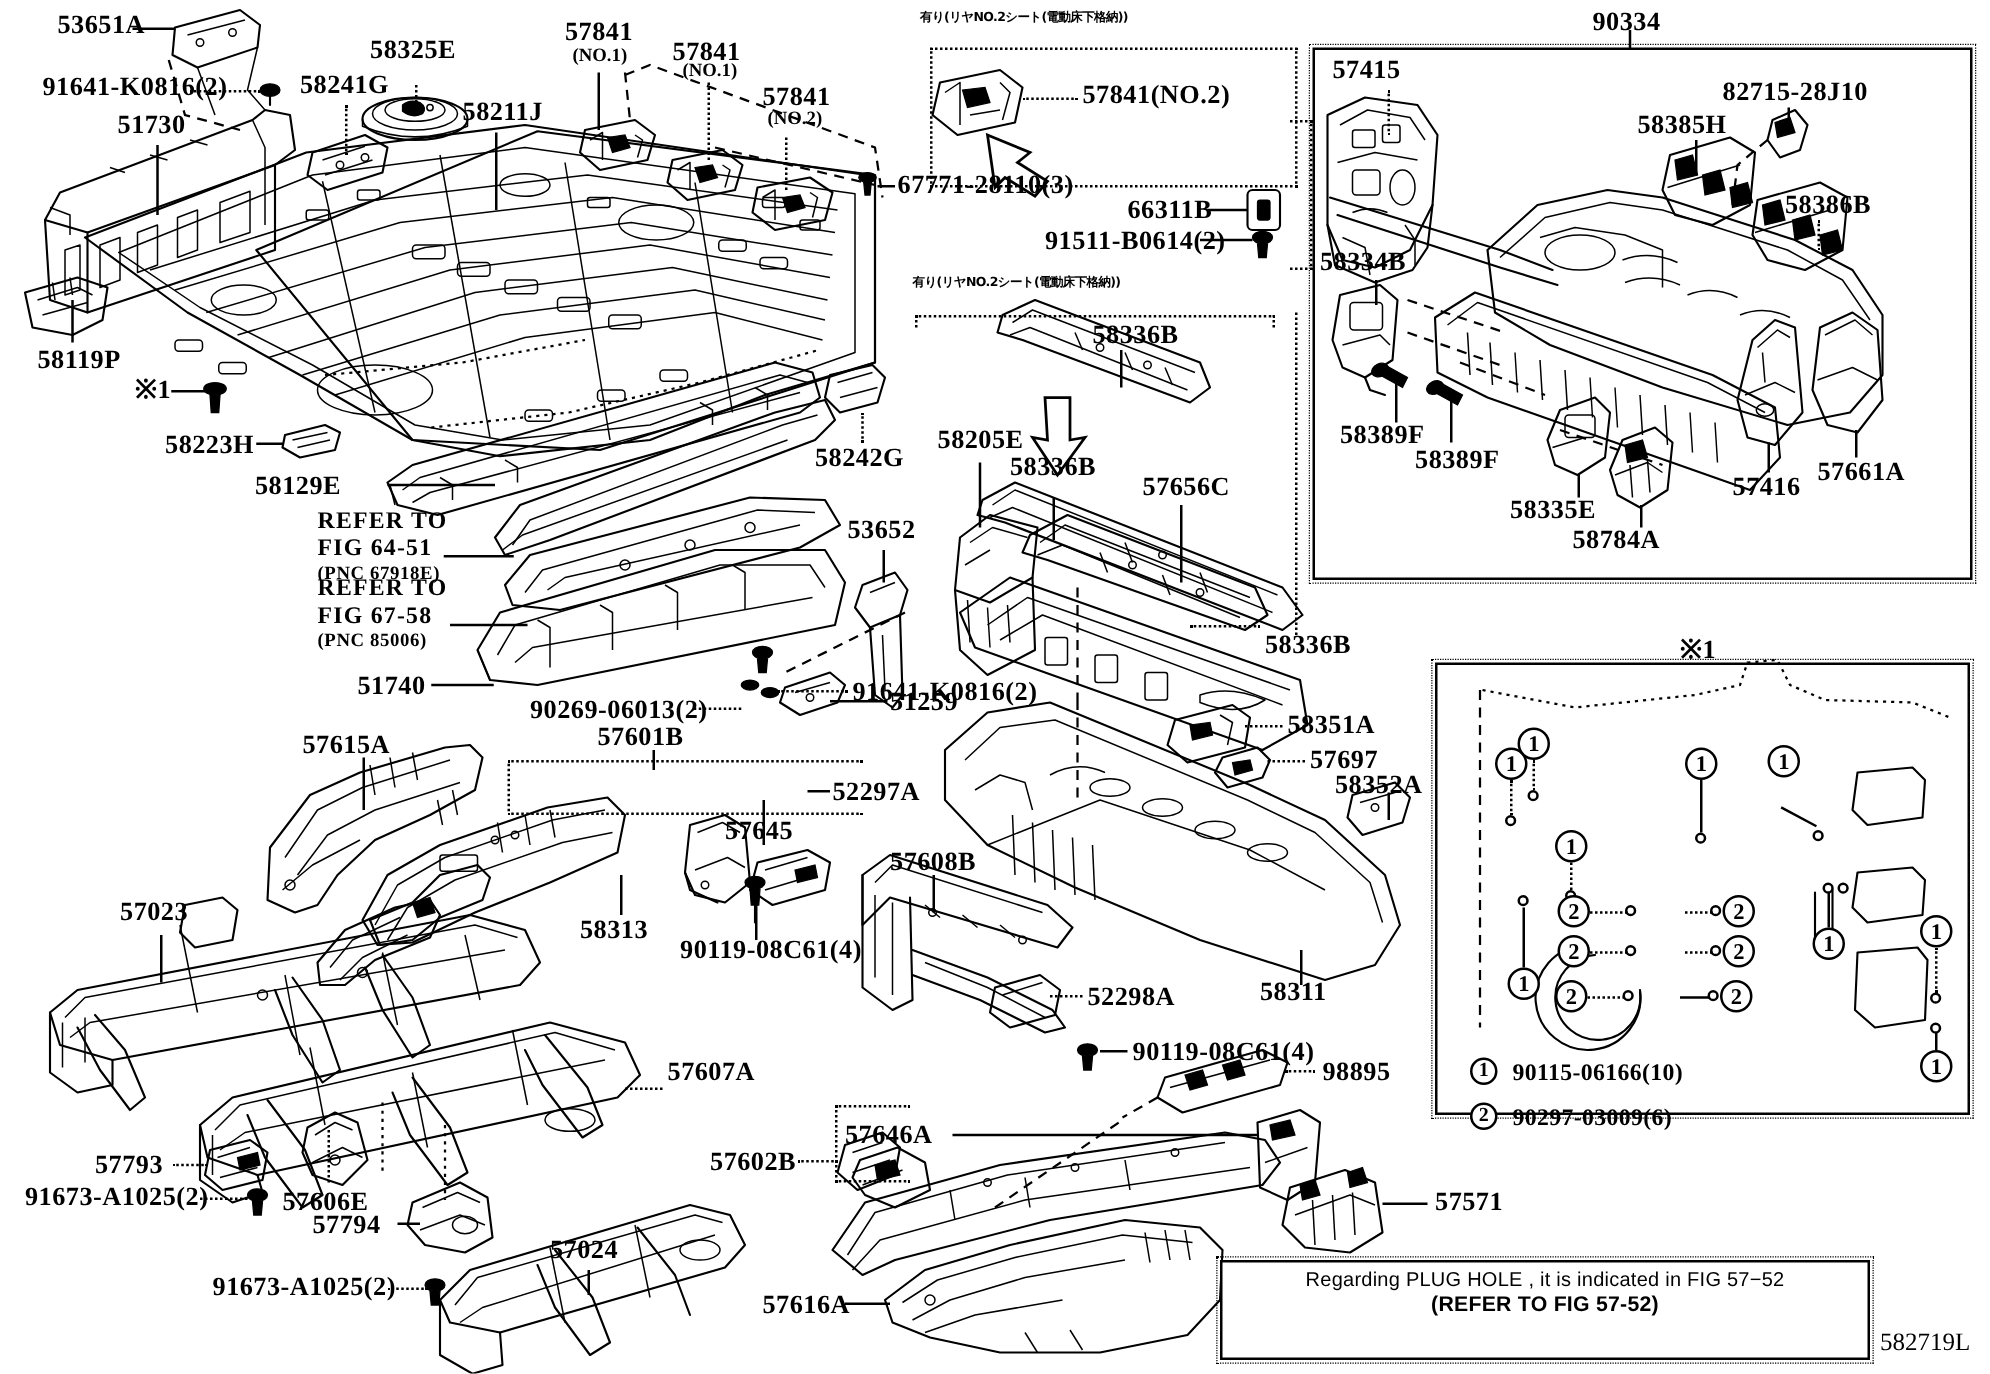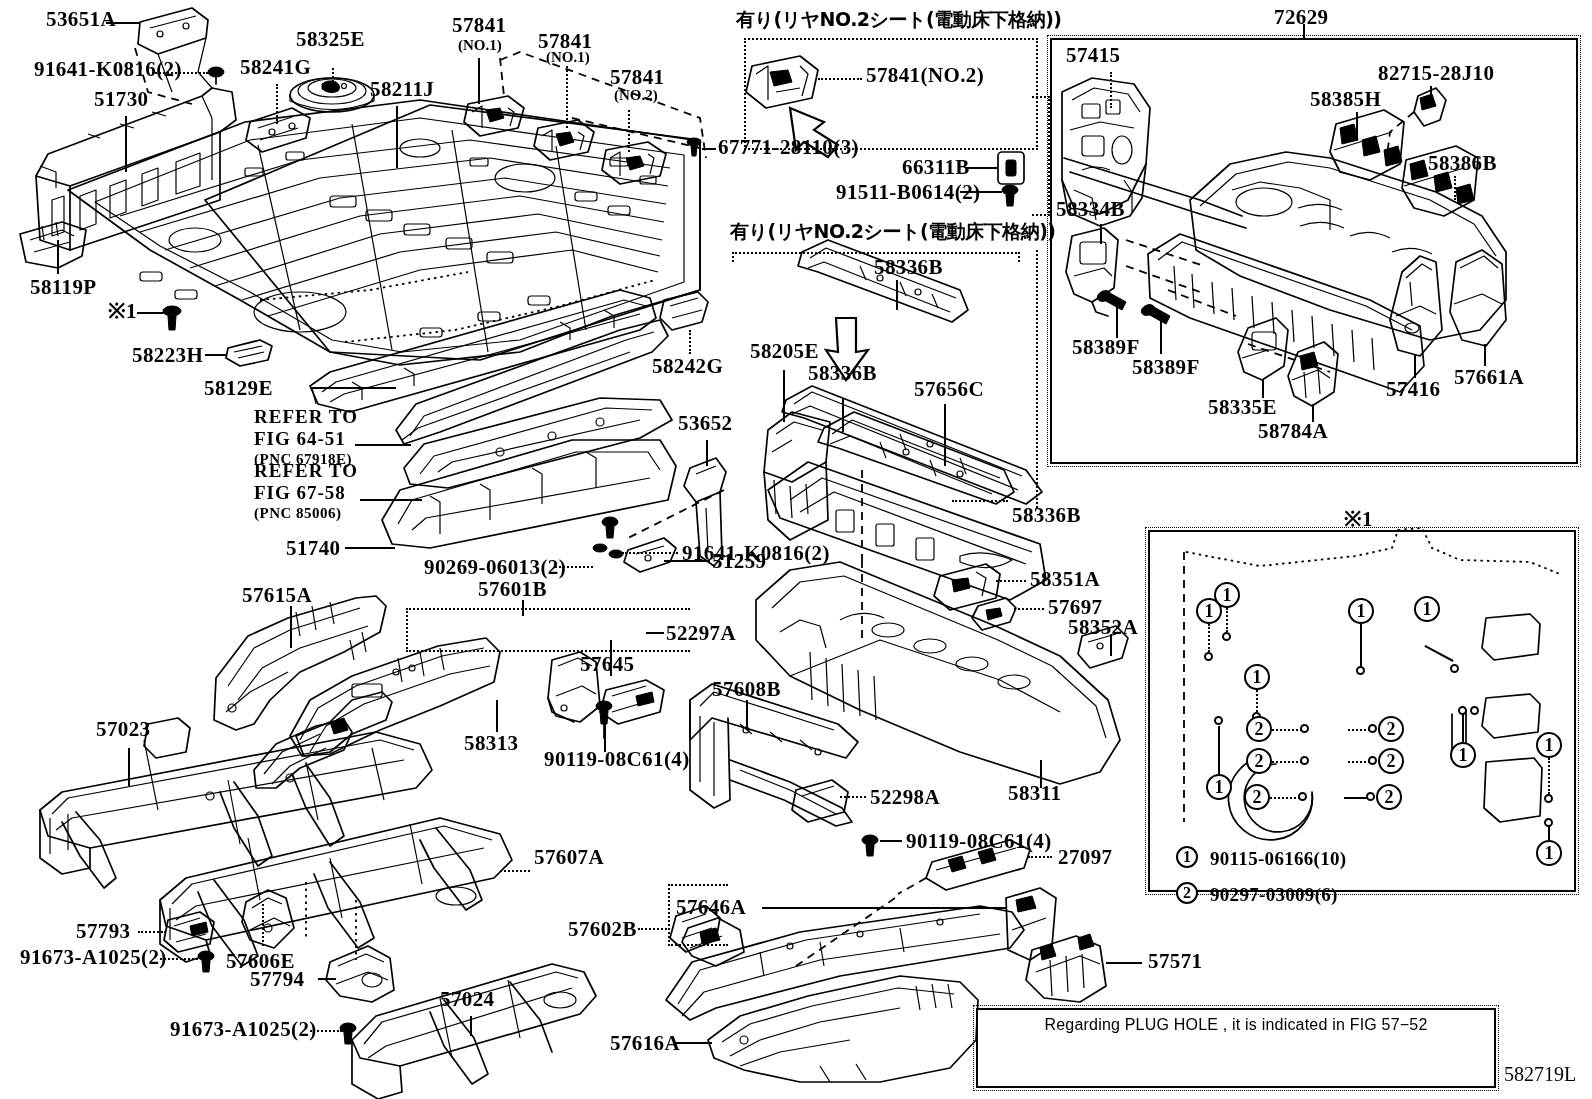--- a/index.html
+++ b/index.html
@@ -30,21 +30,21 @@
     line-height: 1.05;
   }
   .lbl.sub {
     font-size: 15px;
     font-weight: bold;
     letter-spacing: 0px;
   }
   .lbl.jp {
     font-family: "DejaVu Sans", sans-serif;
     font-weight: bold;
-    font-size: 19px;
+    font-size: 10px;
     letter-spacing: -0.5px;
   }
   .lbl.refer {
     font-size: 19px;
     line-height: 1.18;
     letter-spacing: 1px;
   }
   .lbl.refer .pnc { font-size: 15px; letter-spacing: 0.5px; }
   .lbl.code {
     font-weight: normal;
@@ -1013,21 +1013,21 @@
   <div class="lbl sub" style="left:614px; top:88px;">(NO.2)</div>
 
   <div class="lbl jp" style="left:736px; top:10px;">有り(リヤNO.2シート(電動床下格納))</div>
   <div class="lbl" style="left:866px; top:64px;">
     <span>57841</span><span class="sub">(NO.2)</span>
   </div>
   <div class="lbl" style="left:718px; top:136px;">67771-28110(3)</div>
   <div class="lbl" style="left:902px; top:156px;">66311B</div>
   <div class="lbl" style="left:836px; top:181px;">91511-B0614(2)</div>
 
-  <div class="lbl" style="left:1274px; top:6px;">72629</div>
+  <div class="lbl" style="left:1274px; top:6px;">90334</div>
   <div class="lbl" style="left:1066px; top:44px;">57415</div>
   <div class="lbl" style="left:1378px; top:62px;">82715-28J10</div>
   <div class="lbl" style="left:1310px; top:88px;">58385H</div>
   <div class="lbl" style="left:1428px; top:152px;">58386B</div>
   <div class="lbl" style="left:1056px; top:198px;">58334B</div>
   <div class="lbl" style="left:1072px; top:336px;">58389F</div>
   <div class="lbl" style="left:1132px; top:356px;">58389F</div>
   <div class="lbl" style="left:1208px; top:396px;">58335E</div>
   <div class="lbl" style="left:1258px; top:420px;">58784A</div>
   <div class="lbl" style="left:1386px; top:378px;">57416</div>
@@ -1050,36 +1050,37 @@
   <div class="lbl" style="left:666px; top:622px;">52297A</div>
   <div class="lbl" style="left:464px; top:732px;">58313</div>
   <div class="lbl" style="left:544px; top:748px;">90119-08C61(4)</div>
   <div class="lbl" style="left:712px; top:678px;">57608B</div>
   <div class="lbl" style="left:1030px; top:568px;">58351A</div>
   <div class="lbl" style="left:1048px; top:596px;">57697</div>
   <div class="lbl" style="left:1068px; top:616px;">58352A</div>
   <div class="lbl" style="left:1008px; top:782px;">58311</div>
   <div class="lbl" style="left:870px; top:786px;">52298A</div>
   <div class="lbl" style="left:906px; top:830px;">90119-08C61(4)</div>
-  <div class="lbl" style="left:1058px; top:846px;">27097</div>
+  <div class="lbl" style="left:1058px; top:846px;">98895</div>
 
   <div class="lbl" style="left:96px; top:718px;">57023</div>
   <div class="lbl" style="left:534px; top:846px;">57607A</div>
   <div class="lbl" style="left:76px; top:920px;text-align:center;">57793</div>
   <div class="lbl" style="left:20px; top:946px;">91673-A1025(2)</div>
   <div class="lbl" style="left:226px; top:950px;">57606E</div>
   <div class="lbl" style="left:250px; top:968px;">57794</div>
   <div class="lbl" style="left:170px; top:1018px;">91673-A1025(2)</div>
   <div class="lbl" style="left:440px; top:988px;">57024</div>
   <div class="lbl" style="left:676px; top:896px;">57646A</div>
   <div class="lbl" style="left:568px; top:918px;text-align:center;">57602B</div>
   <div class="lbl" style="left:610px; top:1032px;">57616A</div>
   <div class="lbl" style="left:1148px; top:950px;">57571</div>
 
   <div class="lbl" style="left:1344px; top:508px;">※1</div>
 
   <div class="notebox" style="left:976px; top:1008px; width:520px; height:80px;">
     <div class="l2">Regarding  PLUG  HOLE , it is indicated in FIG 57−52</div>
+    <div class="l3">(REFER TO FIG 57-52)</div>
   </div>
 
   <div class="lbl code" style="left:1504px; top:1064px;">582719L</div>
 
 </div>
 
 </body></html>

